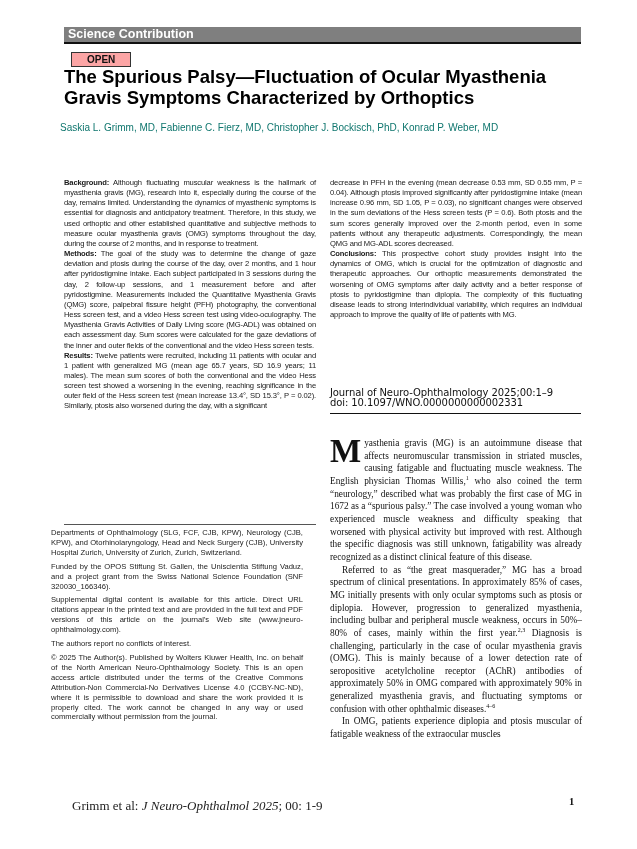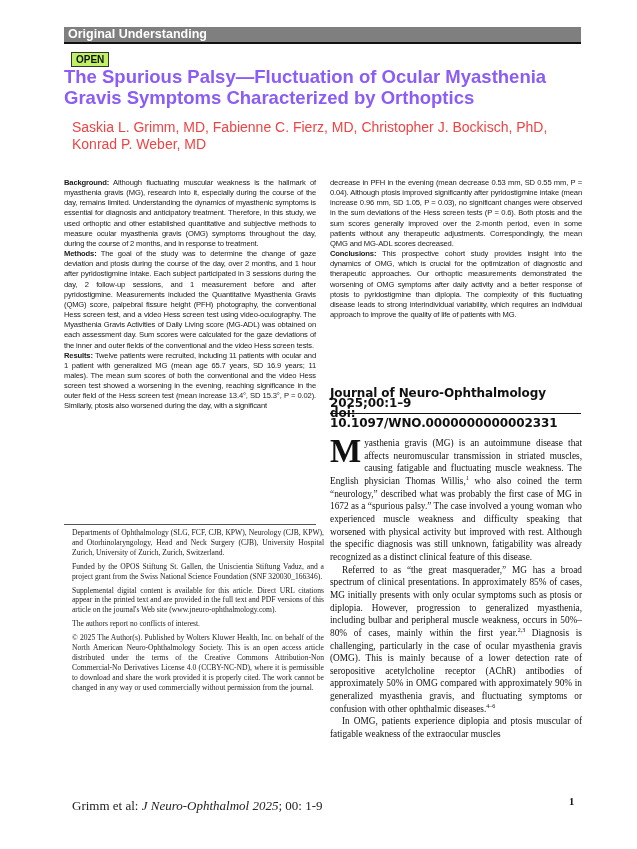--- a/index.html
+++ b/index.html
@@ -8,53 +8,53 @@
     .section-bar {
       position: absolute; left: 64px; top: 27px; width: 517px; height: 15px;
       background: #7f7f7f; border-bottom: 2px solid #111;
     }
     .section-bar span {
       position: absolute; left: 4px; top: 0px;
       font-family: "Liberation Sans", sans-serif; font-weight: bold; font-size: 12.5px;
       color: #ffffff; line-height: 15px;
     }
     .open-badge {
-      position: absolute; left: 71px; top: 52px; height: 13px; padding: 0 4px;
-      background: #bef264; border: 1px solid #333;
+      position: absolute; left: 71px; top: 52px; height: 13px; padding: 0 15px;
+      background: #fca5a5; border: 1px solid #333;
       font-family: "Liberation Sans", sans-serif; font-weight: bold; font-size: 10px; line-height: 13px;
       color: #111;
     }
     .title {
       position: absolute; left: 64px; top: 66px; width: 520px;
       font-family: "Liberation Sans", sans-serif; font-weight: bold; font-size: 18.5px; line-height: 21px;
-      color: #8b5cf6; margin: 0;
+      color: #000000; margin: 0;
     }
     .authors {
-      position: absolute; left: 72px; top: 119px; width: 520px;
-      font-family: "Liberation Sans", sans-serif; font-size: 14px; line-height: 17px; color: #ef4444;
+      position: absolute; left: 60px; top: 119px; width: 520px;
+      font-family: "Liberation Sans", sans-serif; font-size: 10px; line-height: 17px; color: #0f766e;
     }
     .abstract-col {
       position: absolute; top: 178px; width: 252px;
       font-family: Liberation Sans, sans-serif; font-size: 7.6px; line-height: 10.15px; color: #1a1a1a;
       text-align: justify; letter-spacing: -0.15px;
     }
     .abstract-col.left { left: 64px; }
     .abstract-col.right { left: 330px; }
     .abstract-col p { margin: 0; }
     .abstract-col b { font-weight: bold; }
     .journal-ref {
       position: absolute; left: 330px; top: 388px; width: 252px;
-      font-family: "DejaVu Sans", sans-serif; font-weight: bold; font-size: 12px; line-height: 10px; color: #111;
+      font-family: "DejaVu Sans", sans-serif; font-weight: normal; font-size: 10px; line-height: 10px; color: #111;
       letter-spacing: -0.1px;
     }
     .rule-right { position: absolute; left: 330px; top: 413px; width: 251px; height: 1px; background: #111; }
     .rule-left { position: absolute; left: 64px; top: 524px; width: 252px; height: 1px; background: #555; }
     .footnotes {
-      position: absolute; left: 72px; top: 528px; width: 252px;
-      font-family: Liberation Serif, serif; font-size: 7.6px; line-height: 9.9px; color: #222;
+      position: absolute; left: 51px; top: 528px; width: 252px;
+      font-family: Liberation Sans, sans-serif; font-size: 7.6px; line-height: 9.9px; color: #222;
       text-align: justify;
     }
     .footnotes p { margin: 0 0 4px 0; }
     .body-text {
       position: absolute; left: 330px; top: 437px; width: 252px;
       font-family: "Liberation Serif", serif; font-size: 9.3px; line-height: 12.65px; color: #111;
       text-align: justify;
     }
     .body-text p { margin: 0; }
     .body-text p.indent { text-indent: 12px; }
@@ -72,21 +72,21 @@
       position: absolute; left: 569px; top: 796px;
       font-family: "Liberation Serif", serif; font-weight: bold; font-size: 10.5px; color: #111;
     }
   </style>
 </head>
 <body>
 
 <div class="page">
 
   <div class="section-bar">
-    <span>Original Understanding</span>
+    <span>Science Contribution</span>
   </div>
 
   <div class="open-badge">OPEN</div>
 
   <h1 class="title">The Spurious Palsy—Fluctuation of Ocular Myasthenia Gravis Symptoms Characterized by Orthoptics</h1>
 
   <div class="authors">Saskia L. Grimm, MD, Fabienne C. Fierz, MD, Christopher J. Bockisch, PhD, Konrad P. Weber, MD</div>
 
   <div class="abstract-col left">
     <p><b>Background:</b><span> Although fluctuating muscular weakness is the hallmark of myasthenia gravis (MG), research into it, especially during the course of the day, remains limited. Understanding the dynamics of myasthenic symptoms is essential for diagnosis and anticipatory treatment. Therefore, in this study, we used orthoptic and other established quantitative and subjective methods to measure ocular myasthenia gravis (OMG) symptoms throughout the day, during the course of 2 months, and in response to treatment.</span></p>

